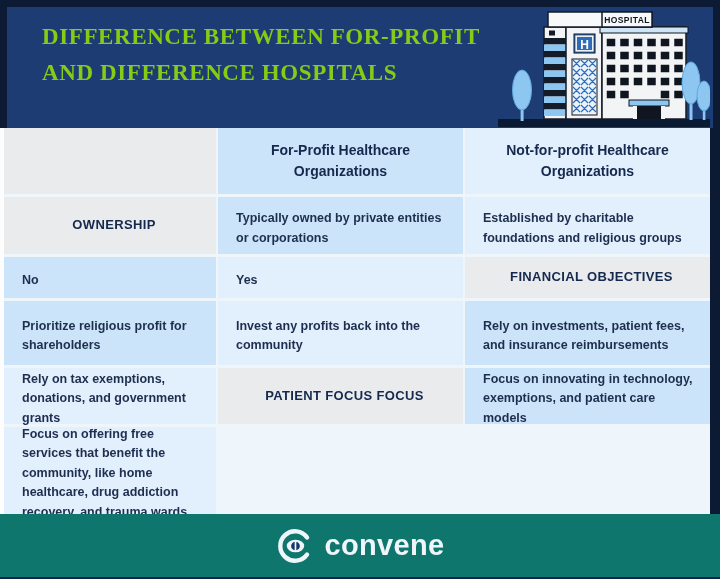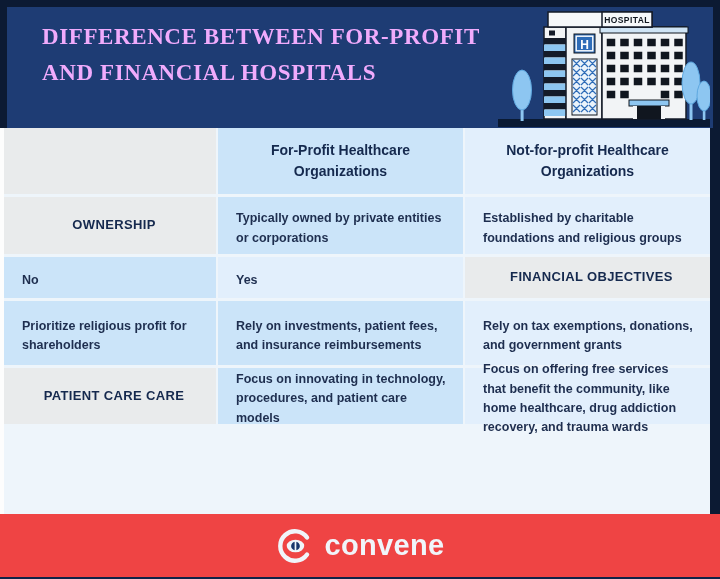--- a/index.html
+++ b/index.html
@@ -9,21 +9,21 @@
     font-family:"Liberation Sans",sans-serif;
     -webkit-font-smoothing:antialiased;
   }
   
   .header-band{position:absolute;top:0;left:0;width:720px;height:128px;background:#0c1a33;}
   .header-panel{position:absolute;left:7px;top:7px;right:7px;bottom:0;background:#1e3c74;}
   .title{
     position:absolute;left:35px;top:12px;
     font-family:"Liberation Serif",serif;font-weight:700;
     font-size:23px;line-height:1.55;letter-spacing:0.6px;
-    color:#f0abfc;white-space:nowrap;
+    color:#84cc16;white-space:nowrap;
   }
   .hospital-svg{position:absolute;right:3px;top:0;width:212px;height:120px;}
   
   .table-region{position:absolute;top:128px;left:0;width:598px;height:386px;background:#701a75;}
   .edge-left{position:absolute;left:0;top:0;width:4px;height:100%;background:#fdfdfd;}
   .table-grid{
     position:absolute;left:4px;top:0;width:706px;height:386px;
     display:grid;
     grid-template-columns:212px 245px 245px;
     grid-template-rows:66px 57px 41px 64px 56px 87px;
@@ -44,35 +44,35 @@
     line-height:1.45;text-align:center;padding:0 28px;
   }
   .c-body{
     display:flex;align-items:center;
     font-size:12.5px;font-weight:700;color:#1e2e4f;line-height:1.55;
     padding:6px 16px 0 18px;
   }
   
   .footer-bar{
     position:absolute;top:514px;left:0;width:720px;height:65px;
-    background:#ef4444;border-bottom:2px solid #0e2347;box-sizing:border-box;
+    background:#0f766e;border-bottom:2px solid #0e2347;box-sizing:border-box;
     display:flex;align-items:center;justify-content:center;gap:11px;
   }
   .brand-text{font-size:29px;font-weight:700;color:#f0f5fa;letter-spacing:0.3px;}
 </style>
 </head>
 <body>
 
 <div class="poster">
 
   <div class="header-band">
     <div class="header-panel">
       <div class="title">
         <div>DIFFERENCE BETWEEN FOR-PROFIT</div>
-        <div>AND FINANCIAL HOSPITALS</div>
+        <div>AND DIFFERENCE HOSPITALS</div>
       </div>
 
       <svg class="hospital-svg" viewBox="0 0 212 120">
 
         <rect x="0" y="112" width="212" height="8" fill="#0a1a33"></rect>
 
         <g>
           <rect x="22.6" y="98" width="3" height="16" fill="#8dc6f1"></rect>
           <ellipse cx="24" cy="83" rx="9.5" ry="20" fill="#8dc6f1" stroke="#5ea8e0" stroke-width="1"></ellipse>
         </g>
@@ -183,28 +183,29 @@
       <div class="cell c-fp c-body">Typically owned by private entities or corporations</div>
       <div class="cell c-np c-body">Established by charitable foundations and religious groups</div>
 
       <div class="cell c-fp c-body">No</div>
       <div class="cell c-np c-body">Yes</div>
 
       <div class="cell c-label">
         <div class="row-label">FINANCIAL OBJECTIVES</div>
       </div>
       <div class="cell c-fp c-body">Prioritize religious profit for shareholders</div>
+      <div class="cell c-np c-body">Invest any profits back into the community</div>
 
       <div class="cell c-fp c-body">Rely on investments, patient fees, and insurance reimbursements</div>
       <div class="cell c-np c-body">Rely on tax exemptions, donations, and government grants</div>
 
       <div class="cell c-label">
-        <div class="row-label">PATIENT CARE CARE</div>
-      </div>
-      <div class="cell c-fp c-body">Focus on innovating in technology, procedures, and patient care models</div>
+        <div class="row-label">PATIENT FOCUS FOCUS</div>
+      </div>
+      <div class="cell c-fp c-body">Focus on innovating in technology, exemptions, and patient care models</div>
       <div class="cell c-np c-body">Focus on offering free services that benefit the community, like home healthcare, drug addiction recovery, and trauma wards</div>
 
     </div>
   </div>
 
   <div class="footer-bar">
     <svg width="38" height="38" viewBox="0 0 40 40">
       <path d="M 32.7 11.1 A 15.5 15.5 0 1 0 32.7 28.9" fill="none" stroke="#f0f5fa" stroke-width="4.6" stroke-linecap="round"></path>
       <ellipse cx="20.5" cy="20" rx="9.2" ry="6.6" fill="#f0f5fa"></ellipse>
       <circle cx="20.5" cy="20" r="4.6" fill="#17356b"></circle>

